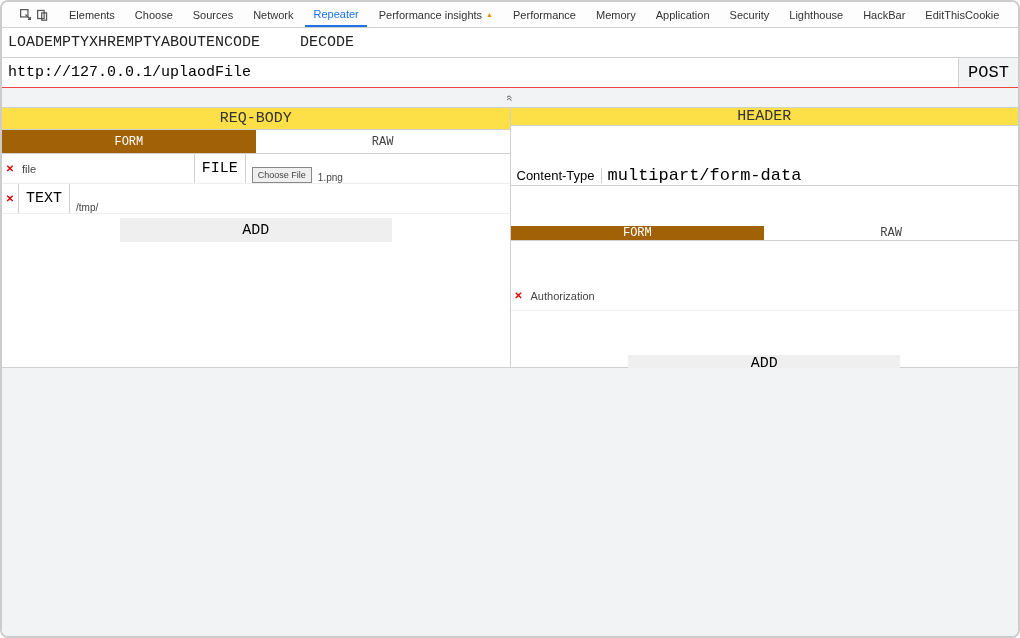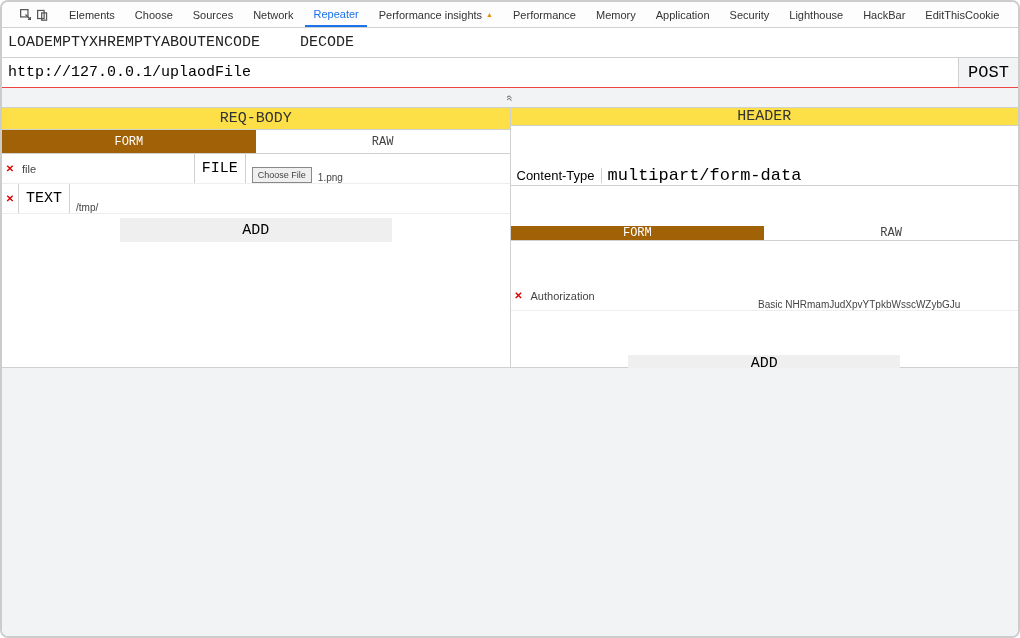--- a/index.html
+++ b/index.html
@@ -205,23 +205,20 @@
       <input type="text" value="multipart/form-data" style="">
     </div>
     <div class="subtabs">
       <div class="subtab active">FORM</div>
       <div class="subtab">RAW</div>
     </div>
     <div class="rows-area">
       <div class="kv-row header-row">
         <span class="del">✕</span>
         <span class="key">Authorization</span>
-        <span class="value">
-          <input type="text" value="Basic NHRmamJudXpvYTpkbWsscWZybGJu" style="">
-        </span>
       </div>
     </div>
     <div class="add-btn">ADD</div>
   </div>
 
 </div>
 
 <div class="response"></div>
 
 </body></html>

